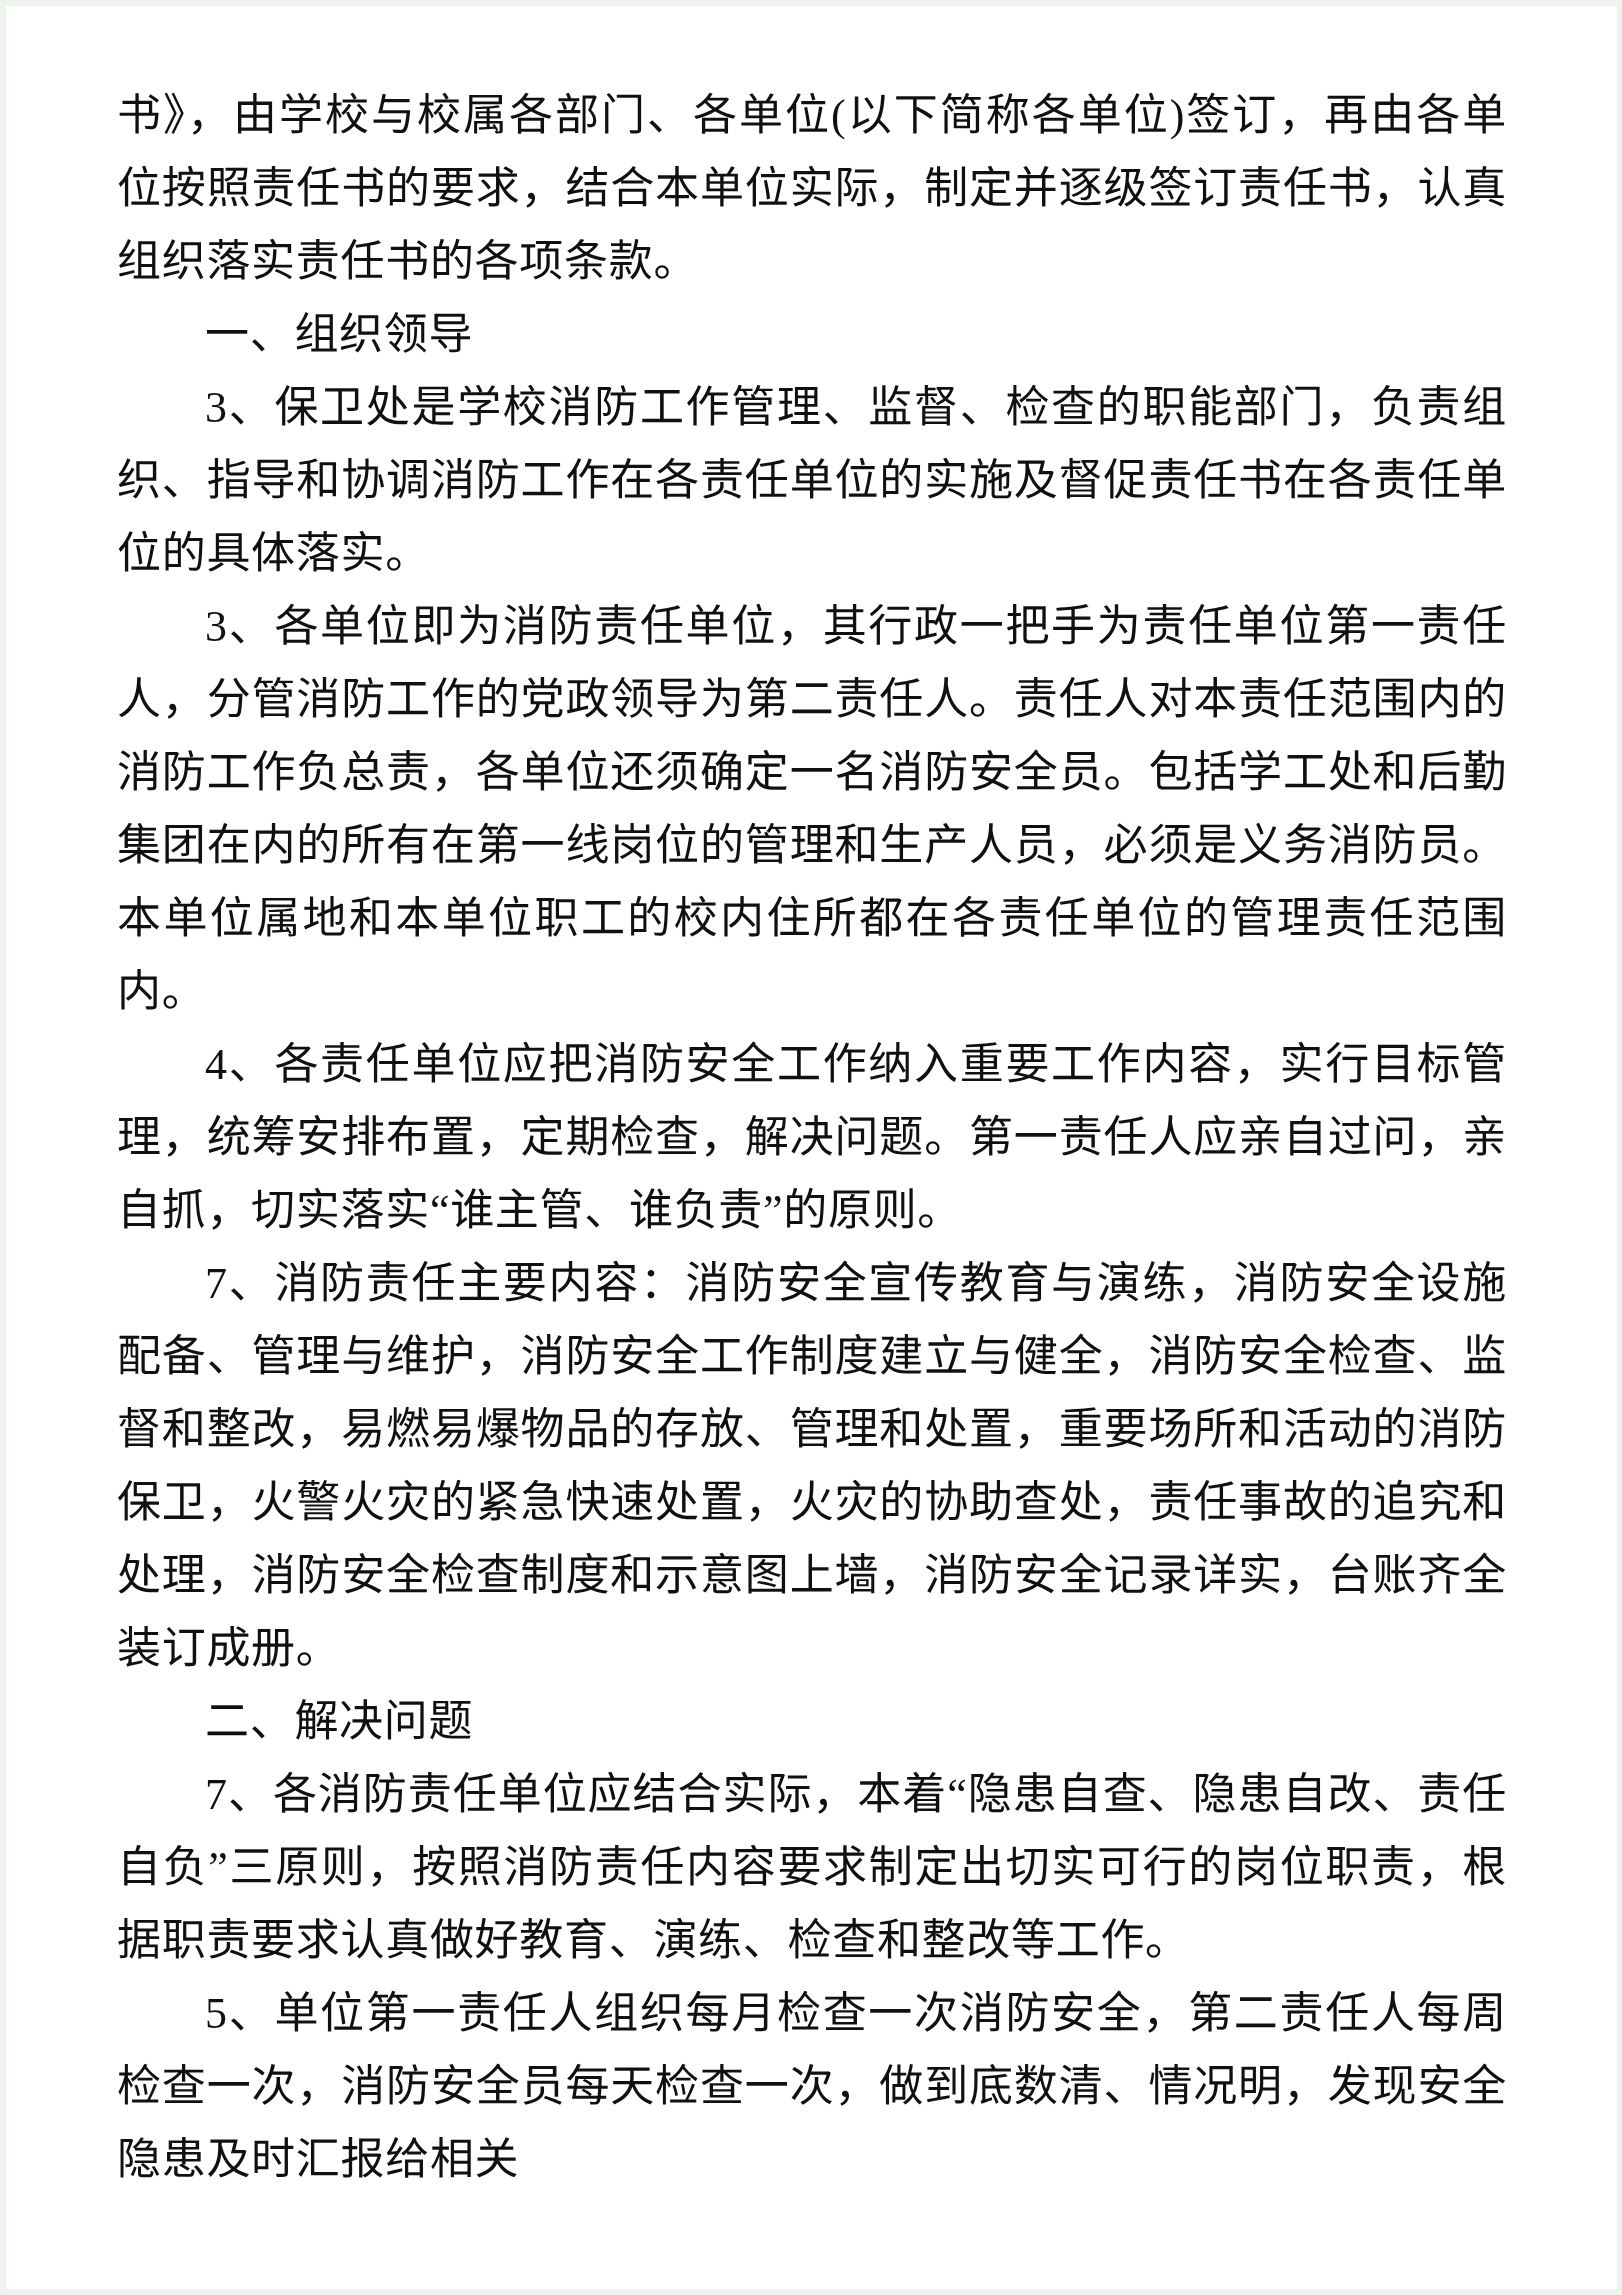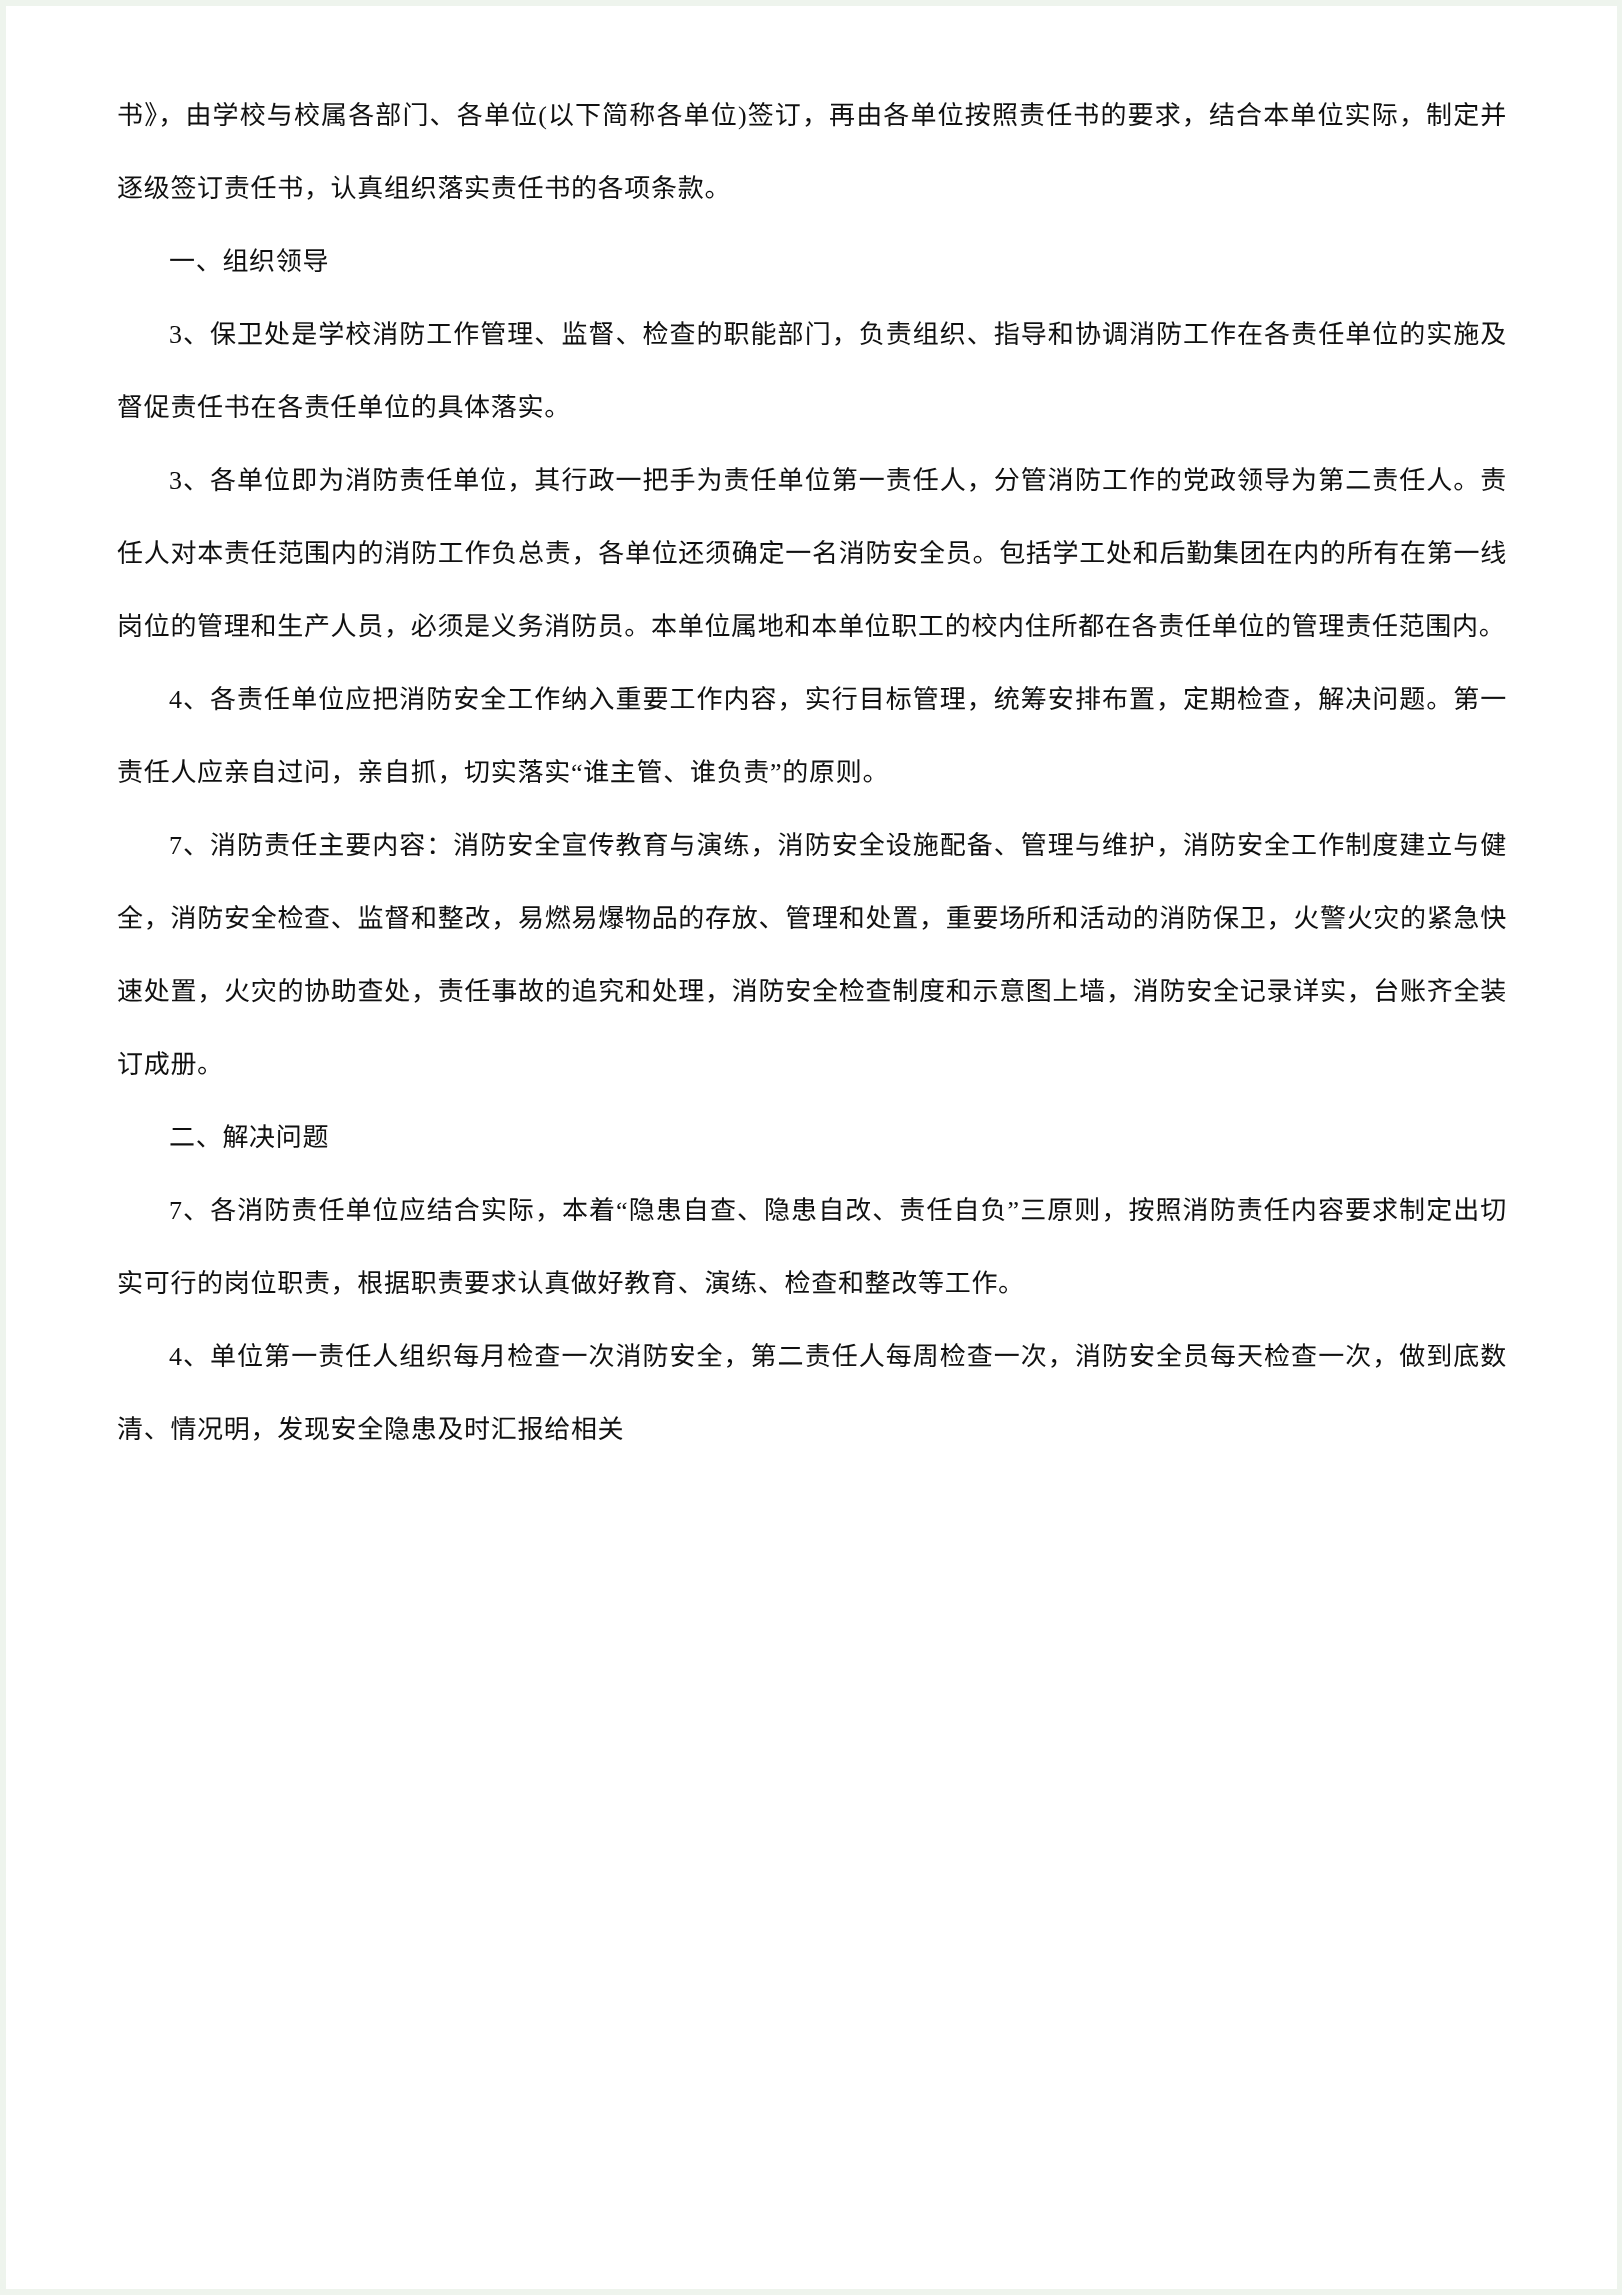--- a/index.html
+++ b/index.html
@@ -15,21 +15,21 @@
   .page {
     width: 1623px;
     height: 2295px;
     box-sizing: border-box;
     background: #ffffff;
     border: 6.5px solid #eef4ed;
     padding: 73px 110px 0 111px;
     overflow: hidden;
   }
   .content {
-    font-size: 26px;
+    font-size: 44px;
     line-height: 73px;
     color: #101010;
     text-align: justify;
     text-justify: inter-ideograph;
     letter-spacing: 0.7px;
   }
   .content p {
     margin: 0;
     padding: 0;
     text-indent: 2em;
@@ -44,16 +44,16 @@
 <div class="page">
   <div class="content">
     <p class="no-indent">书》，由学校与校属各部门、各单位(以下简称各单位)签订，再由各单位按照责任书的要求，结合本单位实际，制定并逐级签订责任书，认真组织落实责任书的各项条款。</p>
     <p>一、组织领导</p>
     <p>3、保卫处是学校消防工作管理、监督、检查的职能部门，负责组织、指导和协调消防工作在各责任单位的实施及督促责任书在各责任单位的具体落实。</p>
     <p>3、各单位即为消防责任单位，其行政一把手为责任单位第一责任人，分管消防工作的党政领导为第二责任人。责任人对本责任范围内的消防工作负总责，各单位还须确定一名消防安全员。包括学工处和后勤集团在内的所有在第一线岗位的管理和生产人员，必须是义务消防员。本单位属地和本单位职工的校内住所都在各责任单位的管理责任范围内。</p>
     <p>4、各责任单位应把消防安全工作纳入重要工作内容，实行目标管理，统筹安排布置，定期检查，解决问题。第一责任人应亲自过问，亲自抓，切实落实“谁主管、谁负责”的原则。</p>
     <p>7、消防责任主要内容：消防安全宣传教育与演练，消防安全设施配备、管理与维护，消防安全工作制度建立与健全，消防安全检查、监督和整改，易燃易爆物品的存放、管理和处置，重要场所和活动的消防保卫，火警火灾的紧急快速处置，火灾的协助查处，责任事故的追究和处理，消防安全检查制度和示意图上墙，消防安全记录详实，台账齐全装订成册。</p>
     <p>二、解决问题</p>
     <p>7、各消防责任单位应结合实际，本着“隐患自查、隐患自改、责任自负”三原则，按照消防责任内容要求制定出切实可行的岗位职责，根据职责要求认真做好教育、演练、检查和整改等工作。</p>
-    <p>4、单位第一责任人组织每月检查一次消防安全，第二责任人每周检查一次，消防安全员每天检查一次，做到底数清、情况明，发现安全隐患及时汇报给相关</p>
+    <p>5、单位第一责任人组织每月检查一次消防安全，第二责任人每周检查一次，消防安全员每天检查一次，做到底数清、情况明，发现安全隐患及时汇报给相关</p>
   </div>
 </div>
 
 
 </body></html>

